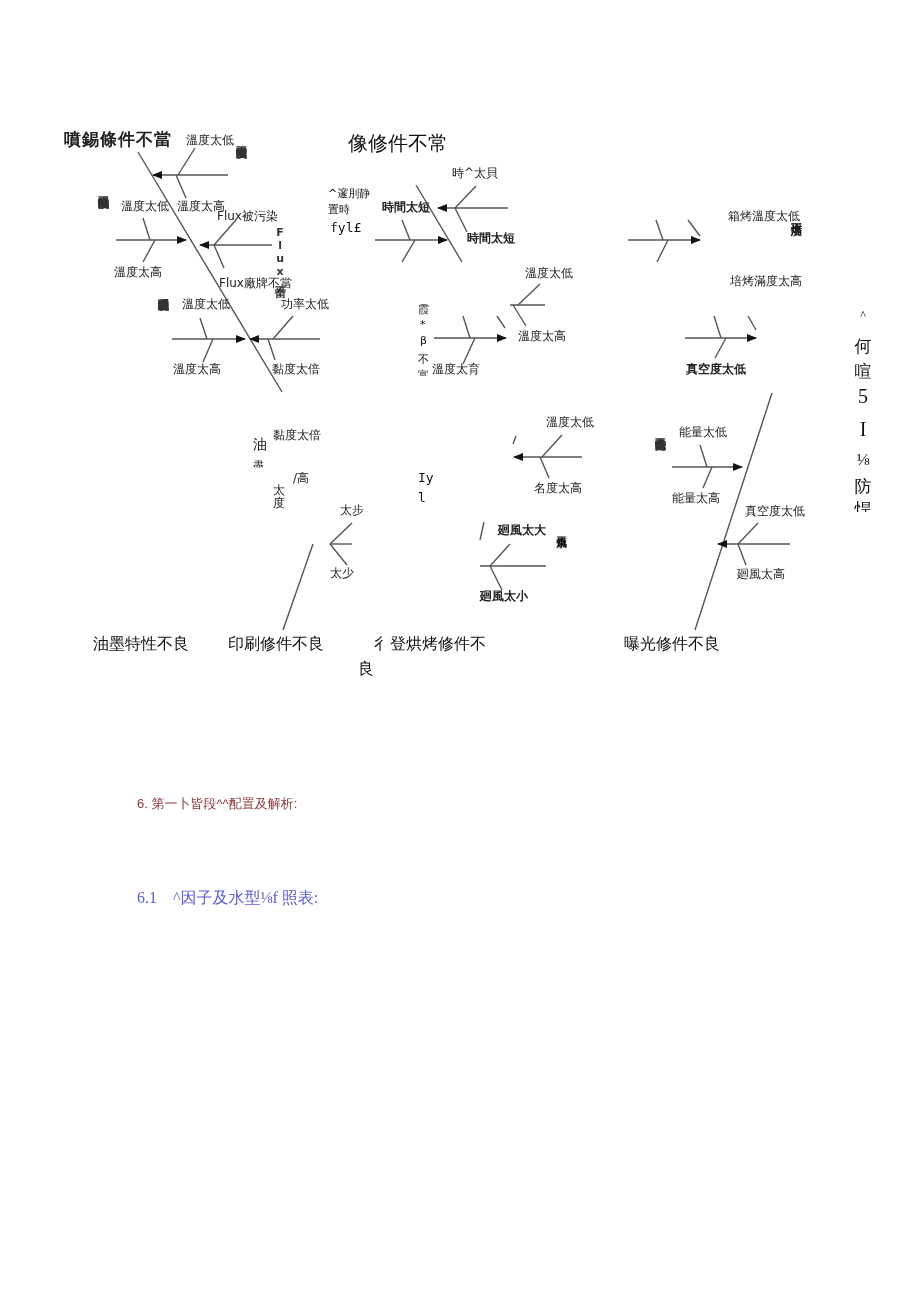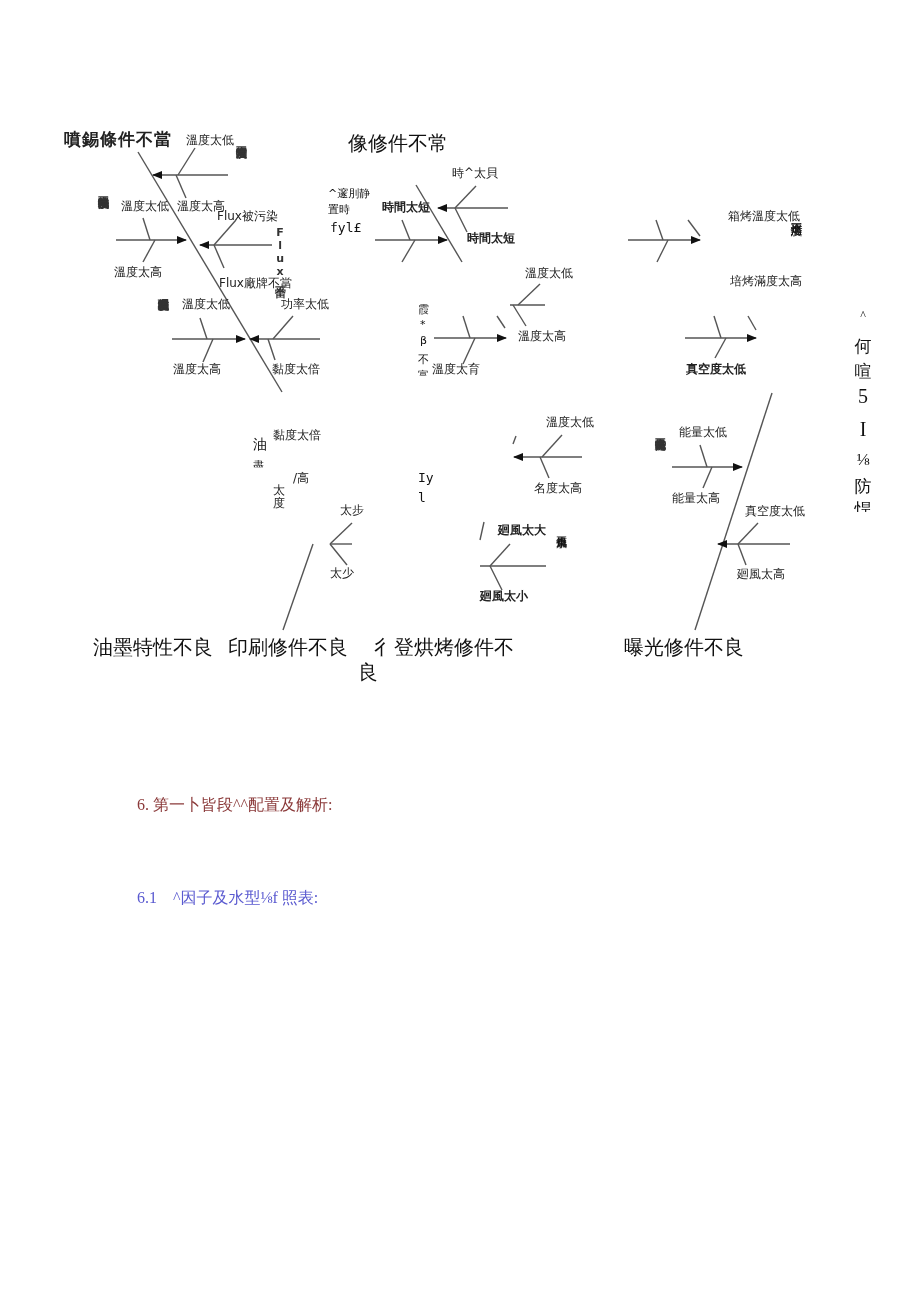--- a/index.html
+++ b/index.html
@@ -8,22 +8,22 @@
   .abs { position: absolute; white-space: nowrap; }
   .sm { font-size: 12px; color: #222; }
   .md { font-size: 11px; color: #111; }
   .lg { font-size: 20px; color: #111; }
   .title-bold { font-size: 17px; font-weight: bold; color: #222; letter-spacing: 1px; }
   .vert { writing-mode: vertical-rl; text-orientation: upright; line-height: 1.05; }
   .vert-sm { font-size: 11px; font-weight: bold; color: #333; }
   .vert-md { font-size: 12px; color: #111; }
   .serif { font-family: "DejaVu Serif", "Liberation Serif", serif; }
   .mono { font-family: "DejaVu Sans Mono", "Liberation Mono", monospace; }
-  .cat { font-size: 20px; color: #111; font-family: "DejaVu Serif", "Liberation Serif", serif; }
-  .heading6 { font-size: 16px; font-family: Liberation Serif, serif; }
+  .cat { font-size: 16px; color: #111; font-family: "DejaVu Serif", "Liberation Serif", serif; }
+  .heading6 { font-size: 13px; font-family: Liberation Sans, sans-serif; }
   .heading61 { font-size: 16px; font-family: Liberation Serif, serif; }
   svg.diagram { position: absolute; left: 0; top: 0; }
   .side { font-size: 17px; font-family: "Liberation Serif", "DejaVu Serif", serif; color: #111; text-align: center; width: 30px; }
 </style>
 </head>
 <body>
 
 <svg class="diagram" width="920" height="700" viewBox="0 0 920 700">
   <defs>
     <marker id="ah" markerWidth="10" markerHeight="8" refX="9" refY="4" orient="auto" markerUnits="userSpaceOnUse">

